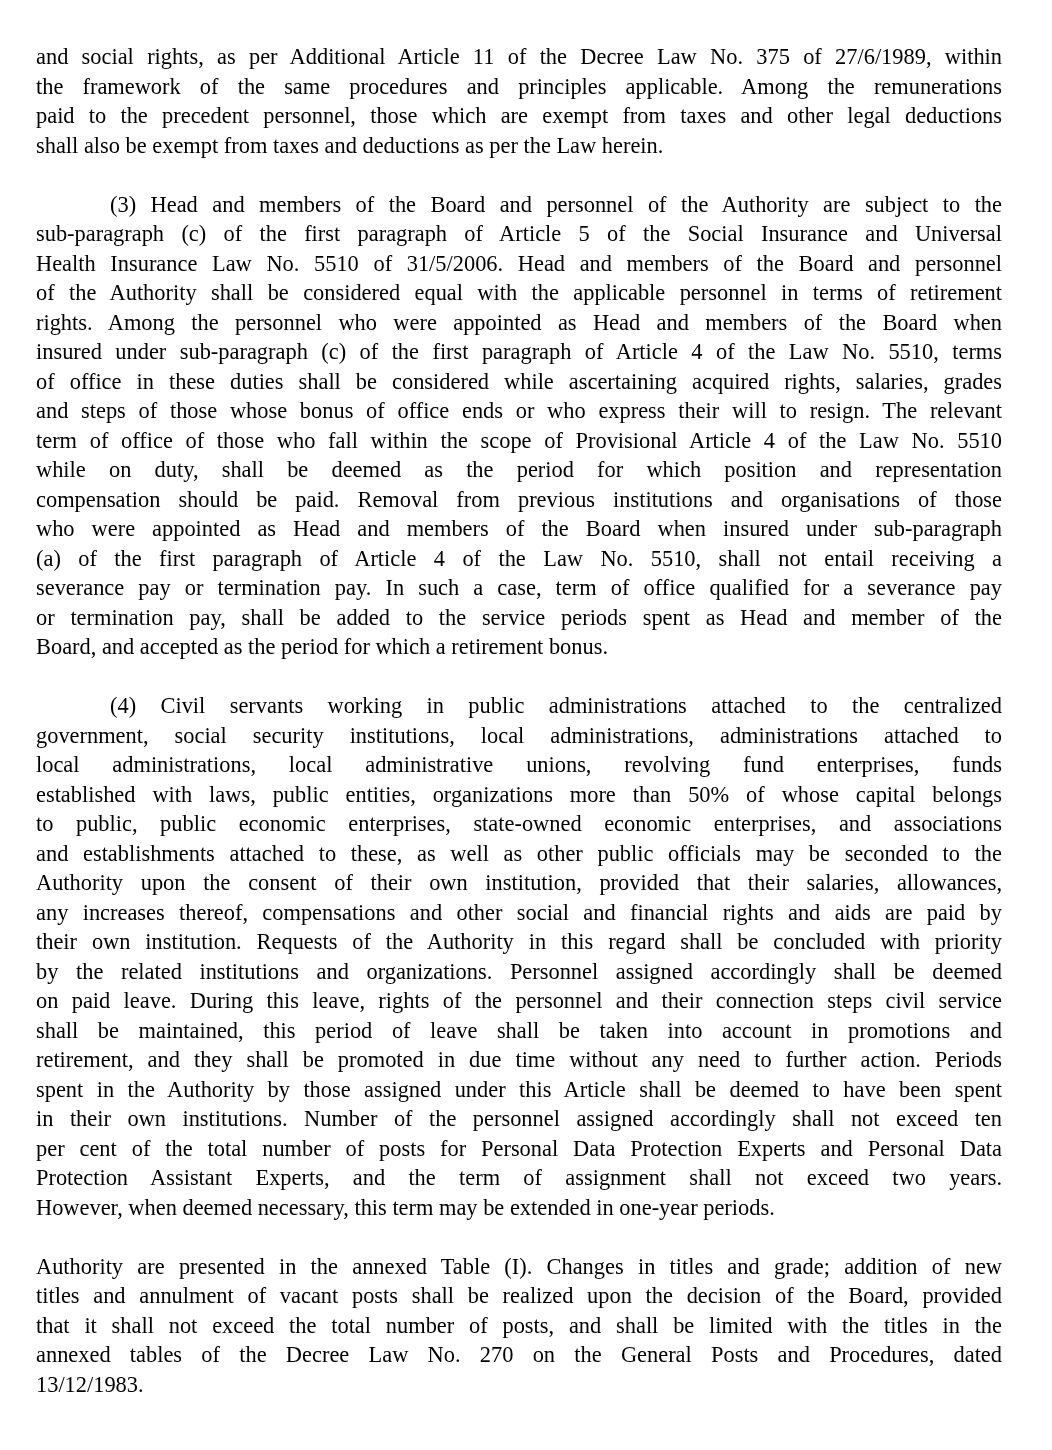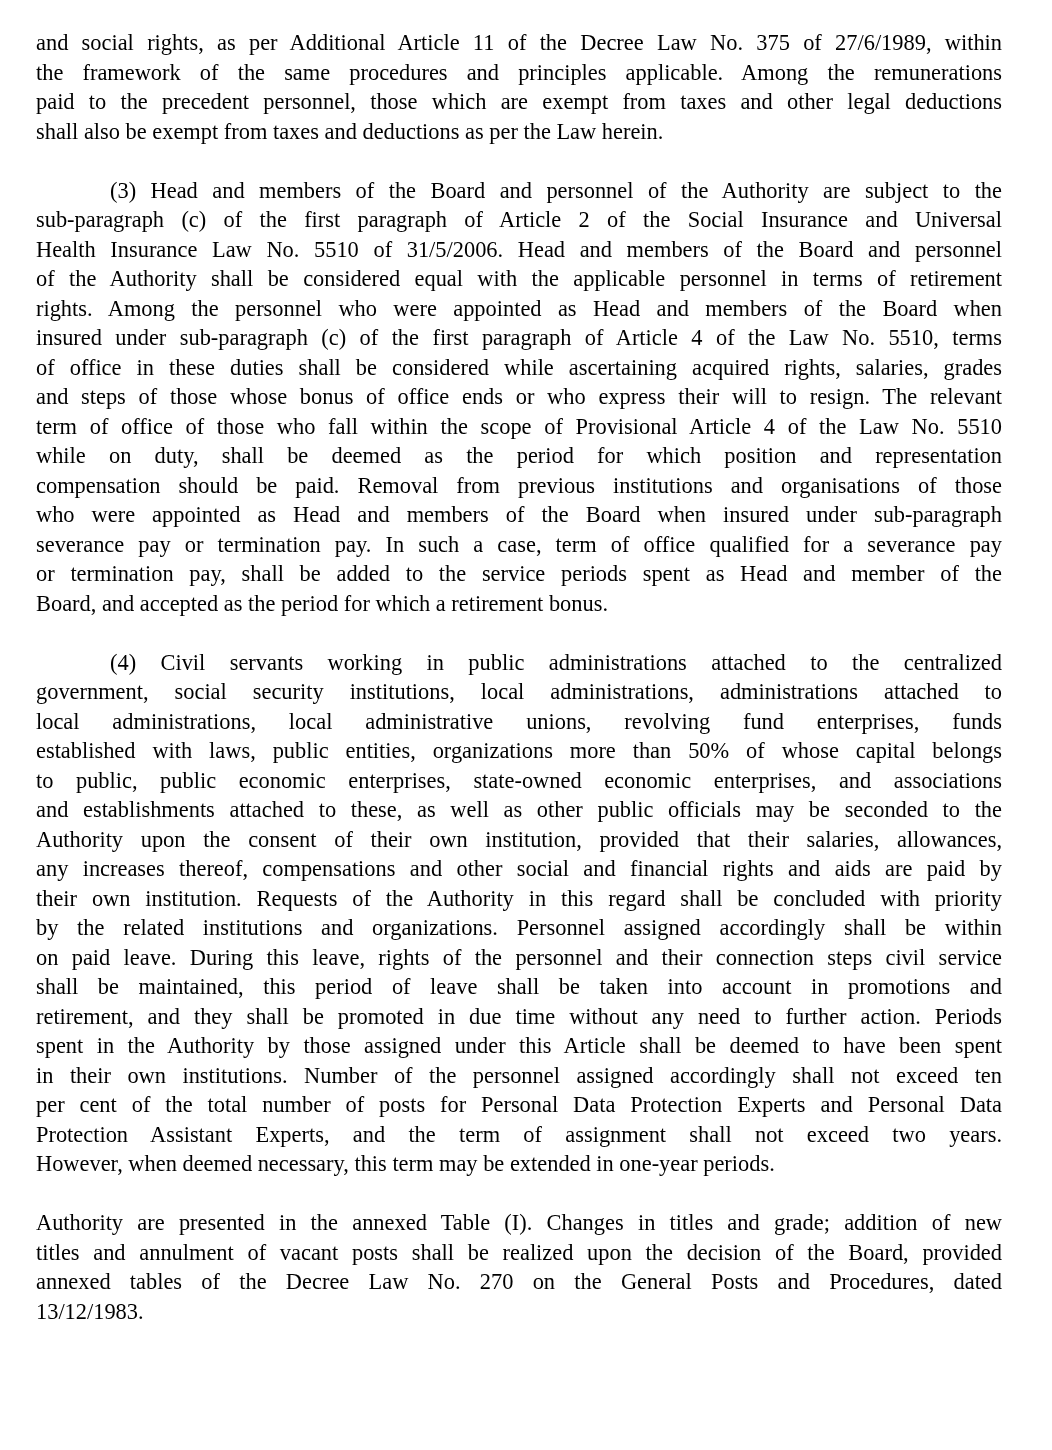--- a/index.html
+++ b/index.html
@@ -11,21 +11,21 @@
       width: 1052px;
       height: 1450px;
       overflow: hidden;
       position: relative;
       font-family: "Liberation Serif", "DejaVu Serif", serif;
       color: #000000;
     }
     .page {
       position: absolute;
       left: 36px;
-      top: 28px;
+      top: 42px;
       width: 966px;
     }
     .para {
       margin: 0 0 29.5px 0;
     }
     .line {
       display: block;
       font-size: 22.4px;
       line-height: 29.5px;
       height: 29.5px;
@@ -49,57 +49,59 @@
 
   <div class="para">
     <span class="line">and social rights, as per Additional Article 11 of the Decree Law No. 375 of 27/6/1989, within</span>
     <span class="line">the framework of the same procedures and principles applicable. Among the remunerations</span>
     <span class="line">paid to the precedent personnel, those which are exempt from taxes and other legal deductions</span>
     <span class="line last">shall also be exempt from taxes and deductions as per the Law herein.</span>
   </div>
 
   <div class="para">
     <span class="line indent">(3) Head and members of the Board and personnel of the Authority are subject to the</span>
-    <span class="line">sub-paragraph (c) of the first paragraph of Article 2 of the Social Insurance and Universal</span>
+    <span class="line">sub-paragraph (c) of the first paragraph of Article 5 of the Social Insurance and Universal</span>
     <span class="line">Health Insurance Law No. 5510 of 31/5/2006. Head and members of the Board and personnel</span>
     <span class="line">of the Authority shall be considered equal with the applicable personnel in terms of retirement</span>
     <span class="line">rights. Among the personnel who were appointed as Head and members of the Board when</span>
     <span class="line">insured under sub-paragraph (c) of the first paragraph of Article 4 of the Law No. 5510, terms</span>
     <span class="line">of office in these duties shall be considered while ascertaining acquired rights, salaries, grades</span>
     <span class="line">and steps of those whose bonus of office ends or who express their will to resign. The relevant</span>
     <span class="line">term of office of those who fall within the scope of Provisional Article 4 of the Law No. 5510</span>
     <span class="line">while on duty, shall be deemed as the period for which position and representation</span>
     <span class="line">compensation should be paid. Removal from previous institutions and organisations of those</span>
     <span class="line">who were appointed as Head and members of the Board when insured under sub-paragraph</span>
+    <span class="line">(a) of the first paragraph of Article 4 of the Law No. 5510, shall not entail receiving a</span>
     <span class="line">severance pay or termination pay. In such a case, term of office qualified for a severance pay</span>
     <span class="line">or termination pay, shall be added to the service periods spent as Head and member of the</span>
     <span class="line last">Board, and accepted as the period for which a retirement bonus.</span>
   </div>
 
   <div class="para">
     <span class="line indent">(4) Civil servants working in public administrations attached to the centralized</span>
     <span class="line">government, social security institutions, local administrations, administrations attached to</span>
     <span class="line">local administrations, local administrative unions, revolving fund enterprises, funds</span>
     <span class="line">established with laws, public entities, organizations more than 50% of whose capital belongs</span>
     <span class="line">to public, public economic enterprises, state-owned economic enterprises, and associations</span>
     <span class="line">and establishments attached to these, as well as other public officials may be seconded to the</span>
     <span class="line">Authority upon the consent of their own institution, provided that their salaries, allowances,</span>
     <span class="line">any increases thereof, compensations and other social and financial rights and aids are paid by</span>
     <span class="line">their own institution. Requests of the Authority in this regard shall be concluded with priority</span>
-    <span class="line">by the related institutions and organizations. Personnel assigned accordingly shall be within</span>
+    <span class="line">by the related institutions and organizations. Personnel assigned accordingly shall be deemed</span>
     <span class="line">on paid leave. During this leave, rights of the personnel and their connection steps civil service</span>
     <span class="line">shall be maintained, this period of leave shall be taken into account in promotions and</span>
     <span class="line">retirement, and they shall be promoted in due time without any need to further action. Periods</span>
     <span class="line">spent in the Authority by those assigned under this Article shall be deemed to have been spent</span>
     <span class="line">in their own institutions. Number of the personnel assigned accordingly shall not exceed ten</span>
     <span class="line">per cent of the total number of posts for Personal Data Protection Experts and Personal Data</span>
     <span class="line">Protection Assistant Experts, and the term of assignment shall not exceed two years.</span>
     <span class="line last">However, when deemed necessary, this term may be extended in one-year periods.</span>
   </div>
 
   <div class="para">
     <span class="line">Authority are presented in the annexed Table (I). Changes in titles and grade; addition of new</span>
     <span class="line">titles and annulment of vacant posts shall be realized upon the decision of the Board, provided</span>
+    <span class="line">that it shall not exceed the total number of posts, and shall be limited with the titles in the</span>
     <span class="line">annexed tables of the Decree Law No. 270 on the General Posts and Procedures, dated</span>
     <span class="line last">13/12/1983.</span>
   </div>
 
 </div>
 
 </body></html>

